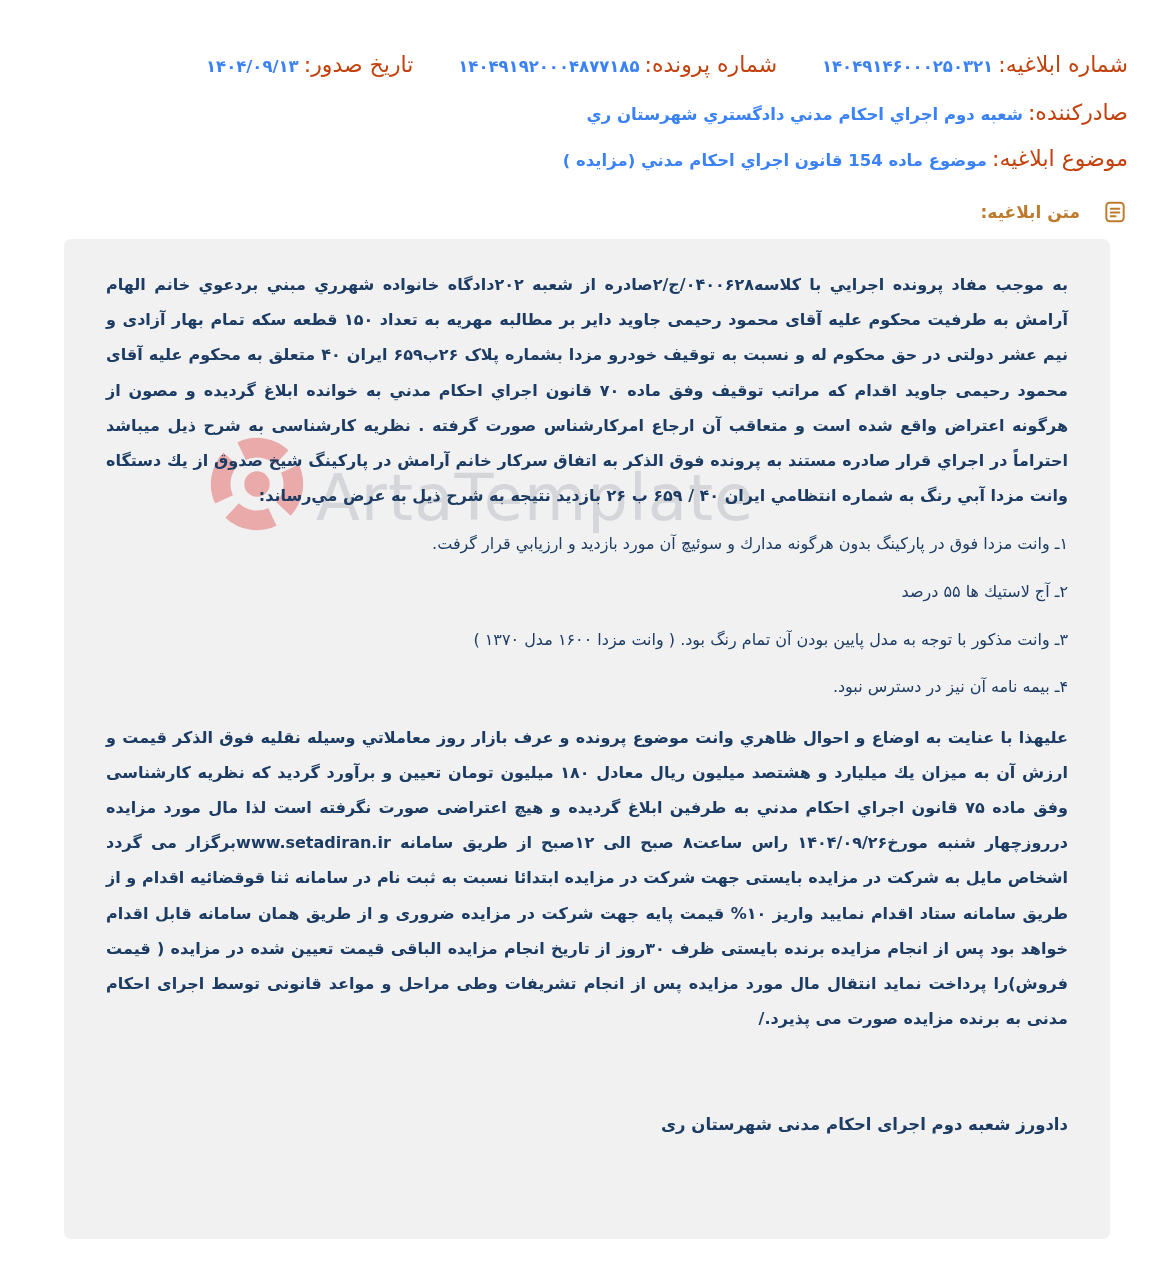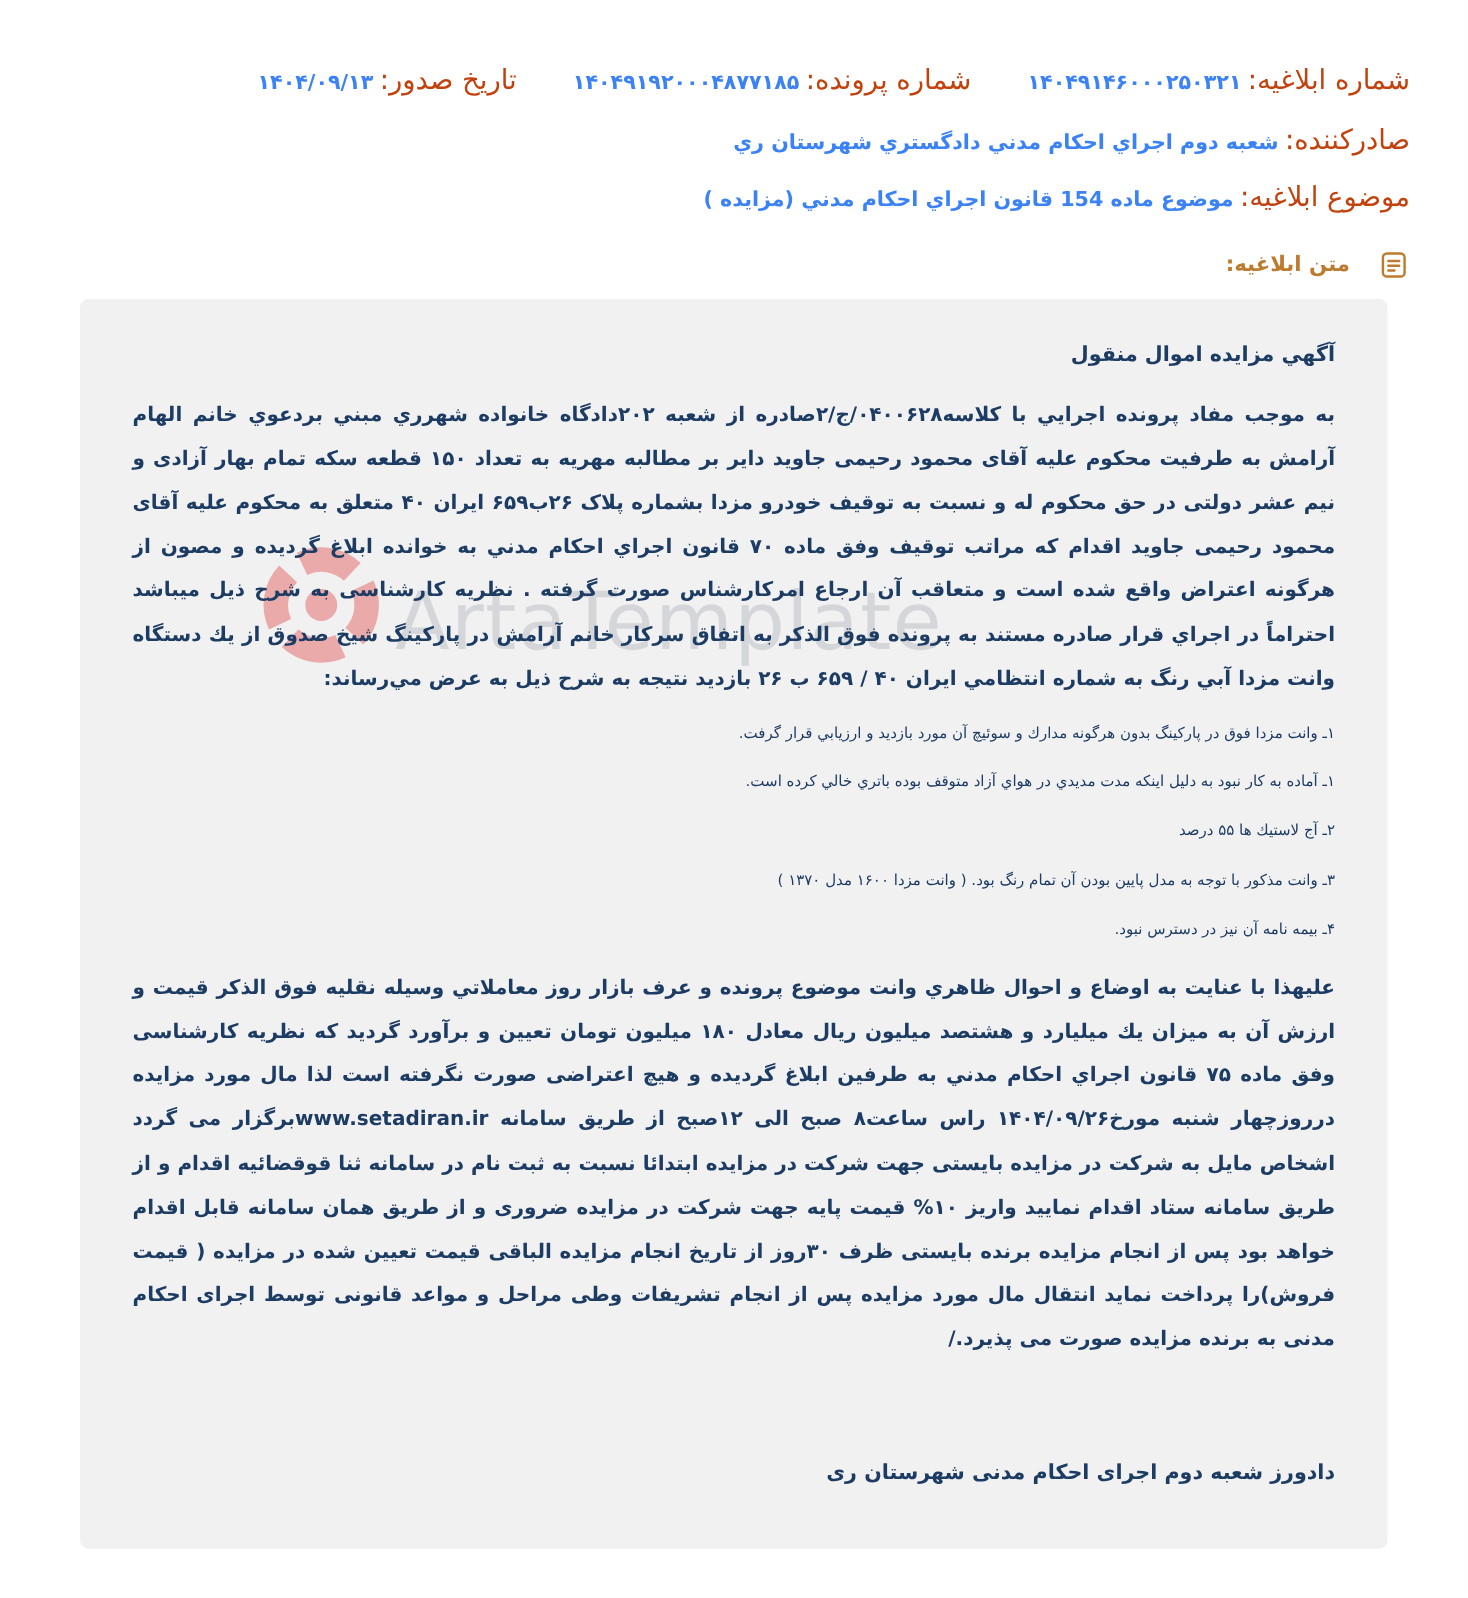--- a/index.html
+++ b/index.html
@@ -56,21 +56,21 @@
     line-height: 2.1;
   }
   .para {
     font-size: 16px;
     line-height: 2.2;
     text-align: justify;
     margin-bottom: 12px;
     font-weight: bold;
   }
   .item {
-    font-size: 12px;
+    font-size: 16px;
     line-height: 2.1;
     margin: 14px 0;
     text-align: right;
   }
   .closing { margin-top: 16px; }
   .signature {
     margin-top: 79px;
     font-size: 16.5px;
     font-weight: bold;
     text-align: right;
@@ -150,26 +150,24 @@
           <g fill="none" stroke="#e14b4b" stroke-width="20">
             <circle cx="56" cy="56" r="37" stroke-dasharray="44 14" transform="rotate(-25 56 56)"></circle>
           </g>
           <circle cx="56" cy="56" r="13" fill="#e14b4b"></circle>
         </svg>
       </span>
       <span class="wm-text">ArtaTemplate</span>
     </div>
 
     <div class="content-inner">
-      <p class="notice-title">آگهي مزایده اموال منقول</p>
 
       <p class="para">به موجب مفاد پرونده اجرایي با کلاسه۰۴۰۰۶۲۸/ج/۲صادره از شعبه ۲۰۲دادگاه خانواده  شهرري مبني بردعوي خانم الهام آرامش  به طرفیت محکوم  علیه آقای محمود رحیمی جاوید  دایر بر مطالبه مهریه  به  تعداد ۱۵۰ قطعه سکه تمام بهار آزادی و نیم عشر دولتی  در حق محکوم له  و  نسبت به توقیف خودرو مزدا بشماره پلاک ۲۶ب۶۵۹ ایران ۴۰ متعلق به  محکوم علیه آقای محمود رحیمی جاوید  اقدام که مراتب توقیف وفق ماده ۷۰ قانون اجراي احکام مدني به خوانده ابلاغ گردیده و مصون از هرگونه اعتراض واقع شده است و متعاقب آن ارجاع امرکارشناس صورت گرفته . نظریه کارشناسی به شرح ذیل میباشد  احتراماً در اجراي قرار صادره مستند به پرونده فوق الذکر به اتفاق سرکار خانم آرامش در پارکینگ شیخ صدوق از یك دستگاه وانت مزدا آبي رنگ به شماره انتظامي ایران ۴۰ / ۶۵۹ ب  ۲۶ بازدید نتیجه به شرح ذیل به عرض مي‌رساند:</p>
 
       <p class="item">۱ـ  وانت مزدا فوق در پارکینگ بدون هرگونه مدارك و سوئیچ آن مورد بازدید و ارزیابي قرار گرفت.</p>
-      <p class="item">۱ـ  آماده به کار نبود به دلیل اینکه مدت مدیدي در هواي آزاد متوقف بوده باتري خالي کرده است.</p>
       <p class="item">۲ـ  آج لاستیك ها ۵۵ درصد</p>
       <p class="item">۳ـ  وانت مذکور با توجه به مدل پایین بودن آن تمام رنگ بود. ( وانت مزدا ۱۶۰۰ مدل ۱۳۷۰ )</p>
       <p class="item">۴ـ  بیمه نامه آن نیز در دسترس نبود.</p>
 
       <p class="para closing">علیهذا با عنایت به اوضاع و احوال ظاهري وانت موضوع پرونده و عرف بازار روز معاملاتي وسیله نقلیه فوق الذکر قیمت و ارزش آن به میزان یك میلیارد و هشتصد میلیون ریال معادل ۱۸۰ میلیون تومان تعیین و برآورد گردید که نظریه کارشناسی وفق ماده ۷۵ قانون اجراي احکام مدني به طرفین ابلاغ گردیده و هیچ اعتراضی صورت نگرفته است لذا مال مورد مزایده درروزچهار شنبه مورخ۱۴۰۴/۰۹/۲۶ راس ساعت۸ صبح الی ۱۲صبح از طریق سامانه www.setadiran.irبرگزار می گردد اشخاص مایل به شرکت در مزایده بایستی جهت شرکت در مزایده ابتدائا نسبت به ثبت نام در سامانه ثنا قوقضائیه اقدام و از طریق سامانه ستاد اقدام نمایید واریز ۱۰% قیمت پایه جهت شرکت در مزایده ضروری و از طریق همان سامانه قابل اقدام خواهد بود پس از انجام مزایده برنده بایستی ظرف ۳۰روز از تاریخ انجام مزایده الباقی قیمت تعیین شده در مزایده ( قیمت فروش)را پرداخت نماید انتقال مال مورد مزایده پس از انجام تشریفات وطی مراحل و مواعد قانونی توسط اجرای احکام مدنی به برنده مزایده صورت می پذیرد./</p>
 
       <p class="signature">دادورز شعبه دوم اجرای احکام مدنی شهرستان ری</p>
     </div>
 
   </div>

